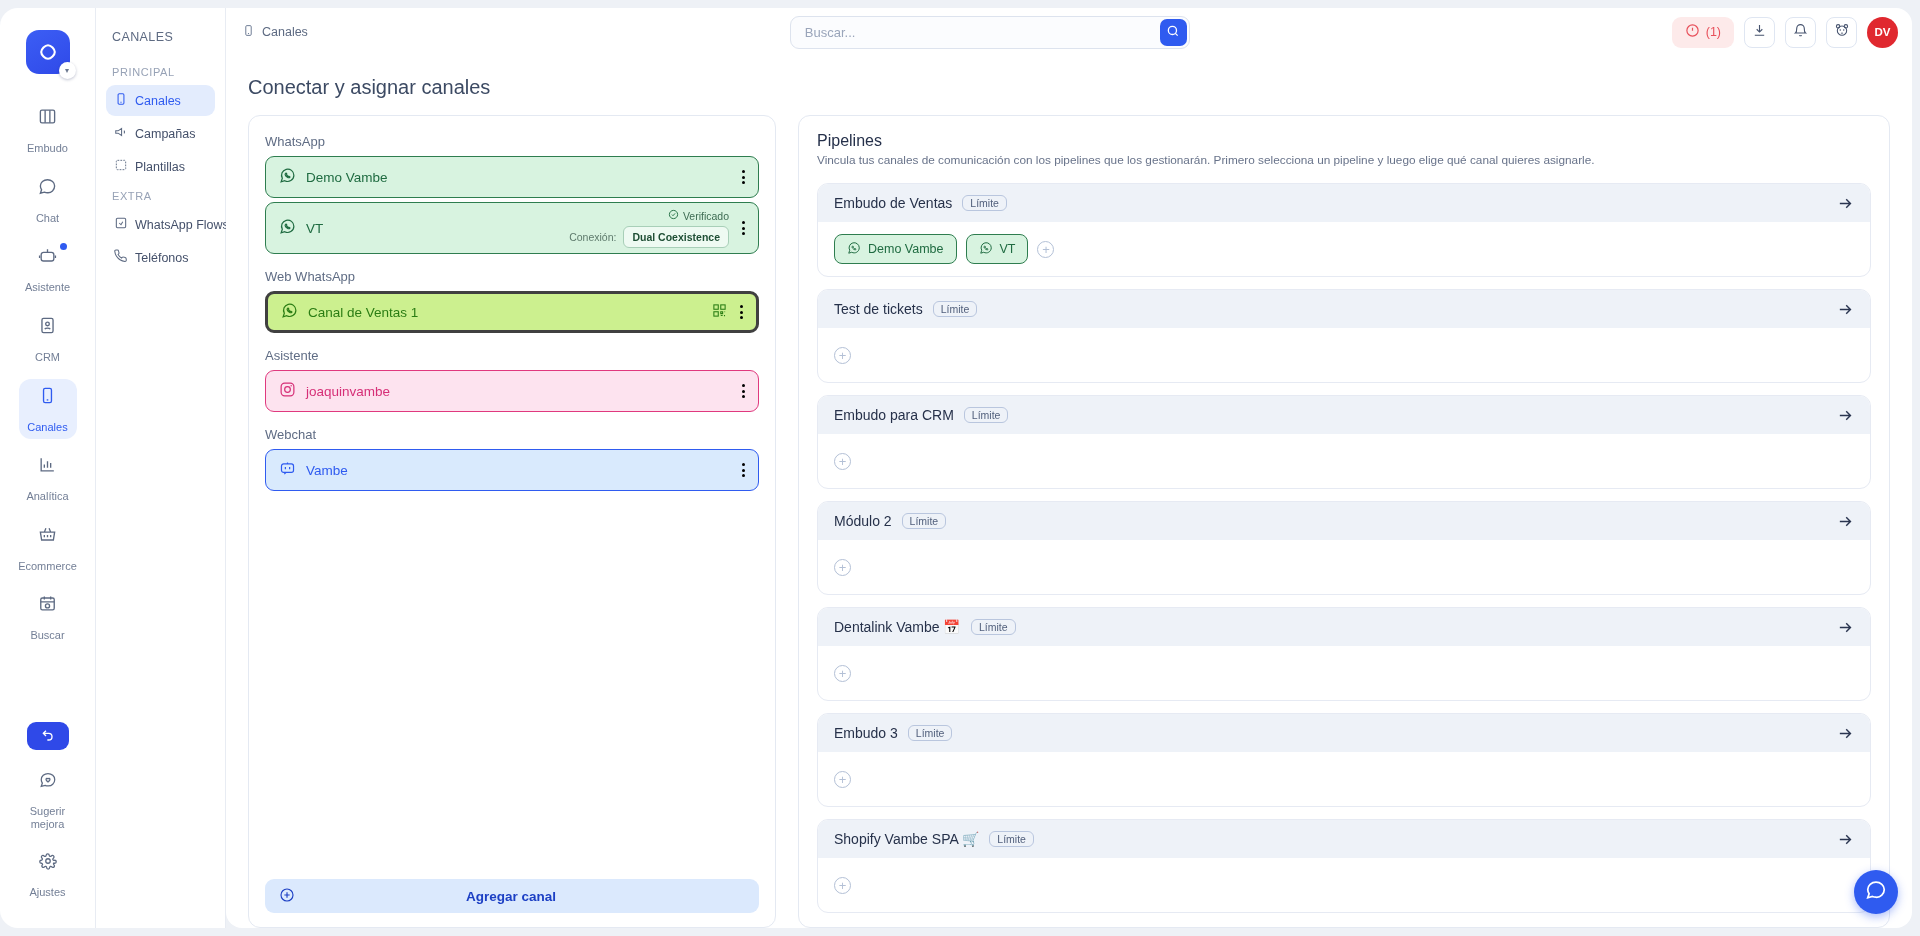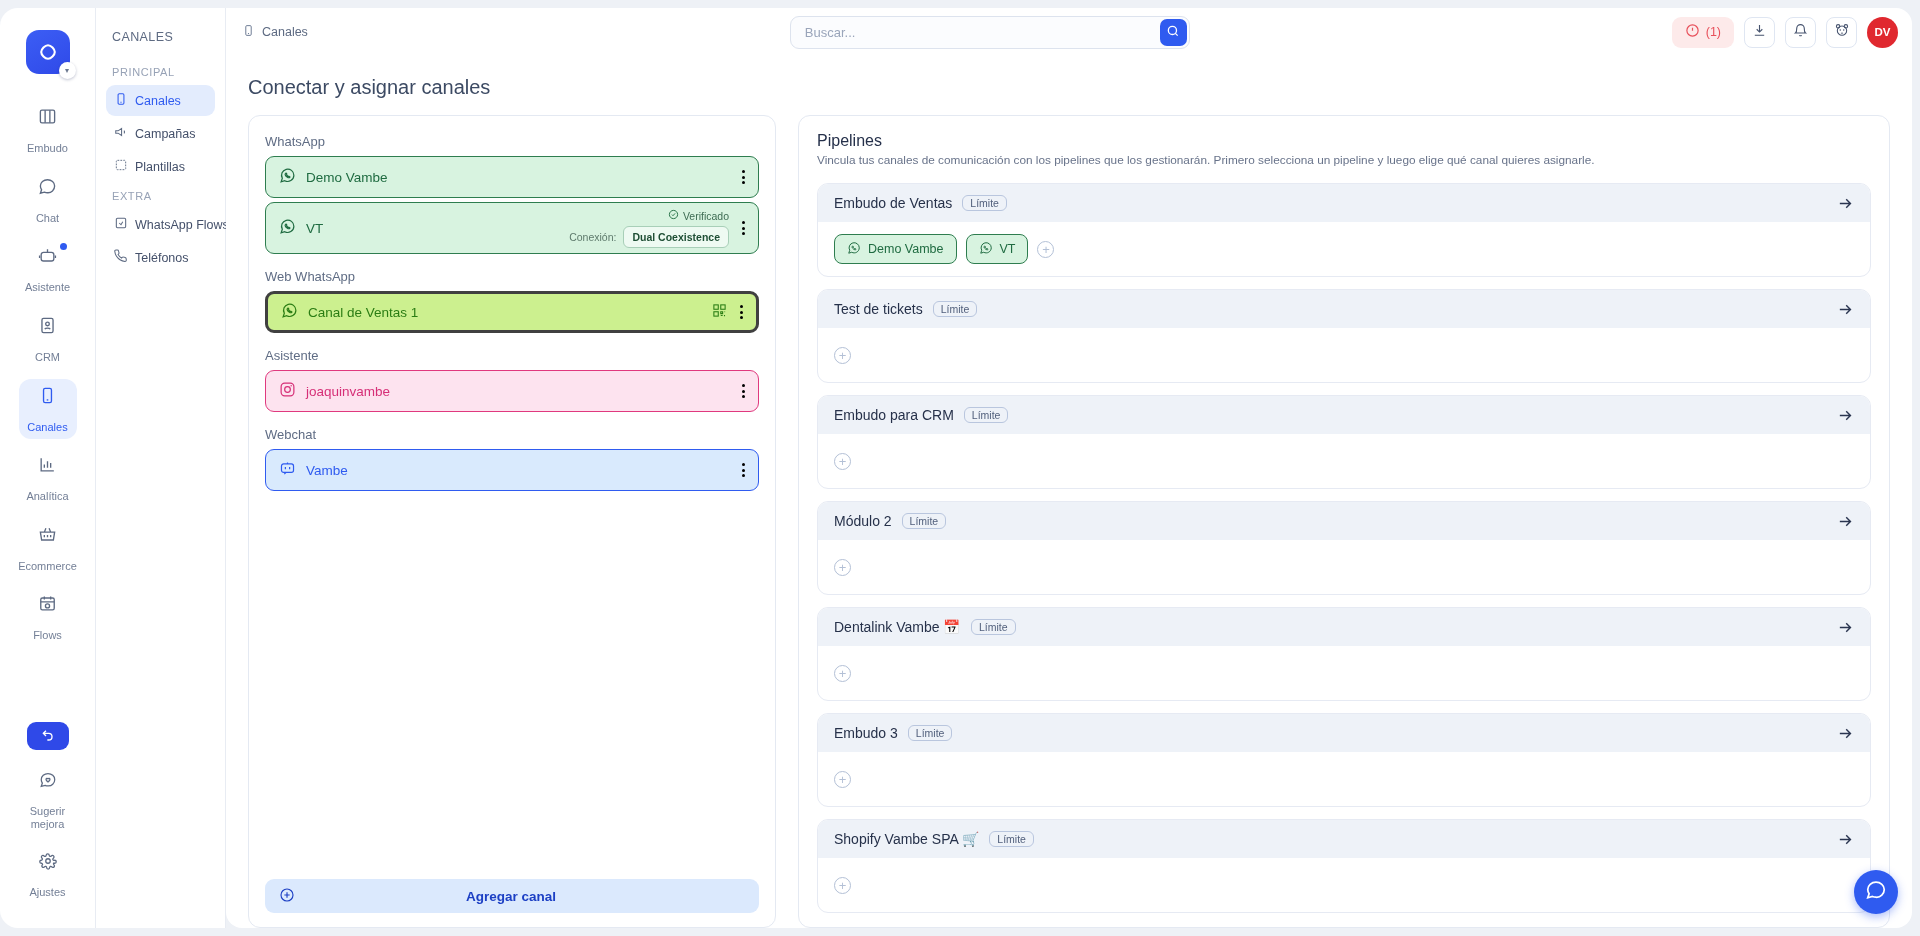--- a/index.html
+++ b/index.html
@@ -247,21 +247,21 @@
             <path d="M3 9h18l-1.6 10H4.6L3 9zM8 9l2-5M16 9l-2-5M8 12.5v3M12 12.5v3M16 12.5v3"></path>
           </svg></span>
       <span class="lbl">Ecommerce</span>
     </div>
     <div class="rail-item">
       <span><svg width="19" height="19" viewBox="0 0 24 24" fill="none" stroke-width="1.7">
             <rect x="3.5" y="5" width="17" height="15" rx="2"></rect>
             <path d="M8 3v4M16 3v4M3.5 10h17"></path>
             <circle cx="12" cy="15" r="2.6"></circle>
           </svg></span>
-      <span class="lbl">Flows</span>
+      <span class="lbl">Buscar</span>
     </div>
 
     <div class="rail-bottom">
       <div class="rail-cta">
         <span><svg width="16" height="16" viewBox="0 0 24 24" fill="none" stroke="#fff" stroke-width="2">
               <path d="M9 7L5 11l4 4M5 11h8a5 5 0 010 10h-2"></path>
             </svg></span>
       </div>
       <div class="rail-item">
         <span><svg width="18" height="18" viewBox="0 0 24 24" fill="none" stroke-width="1.7">

